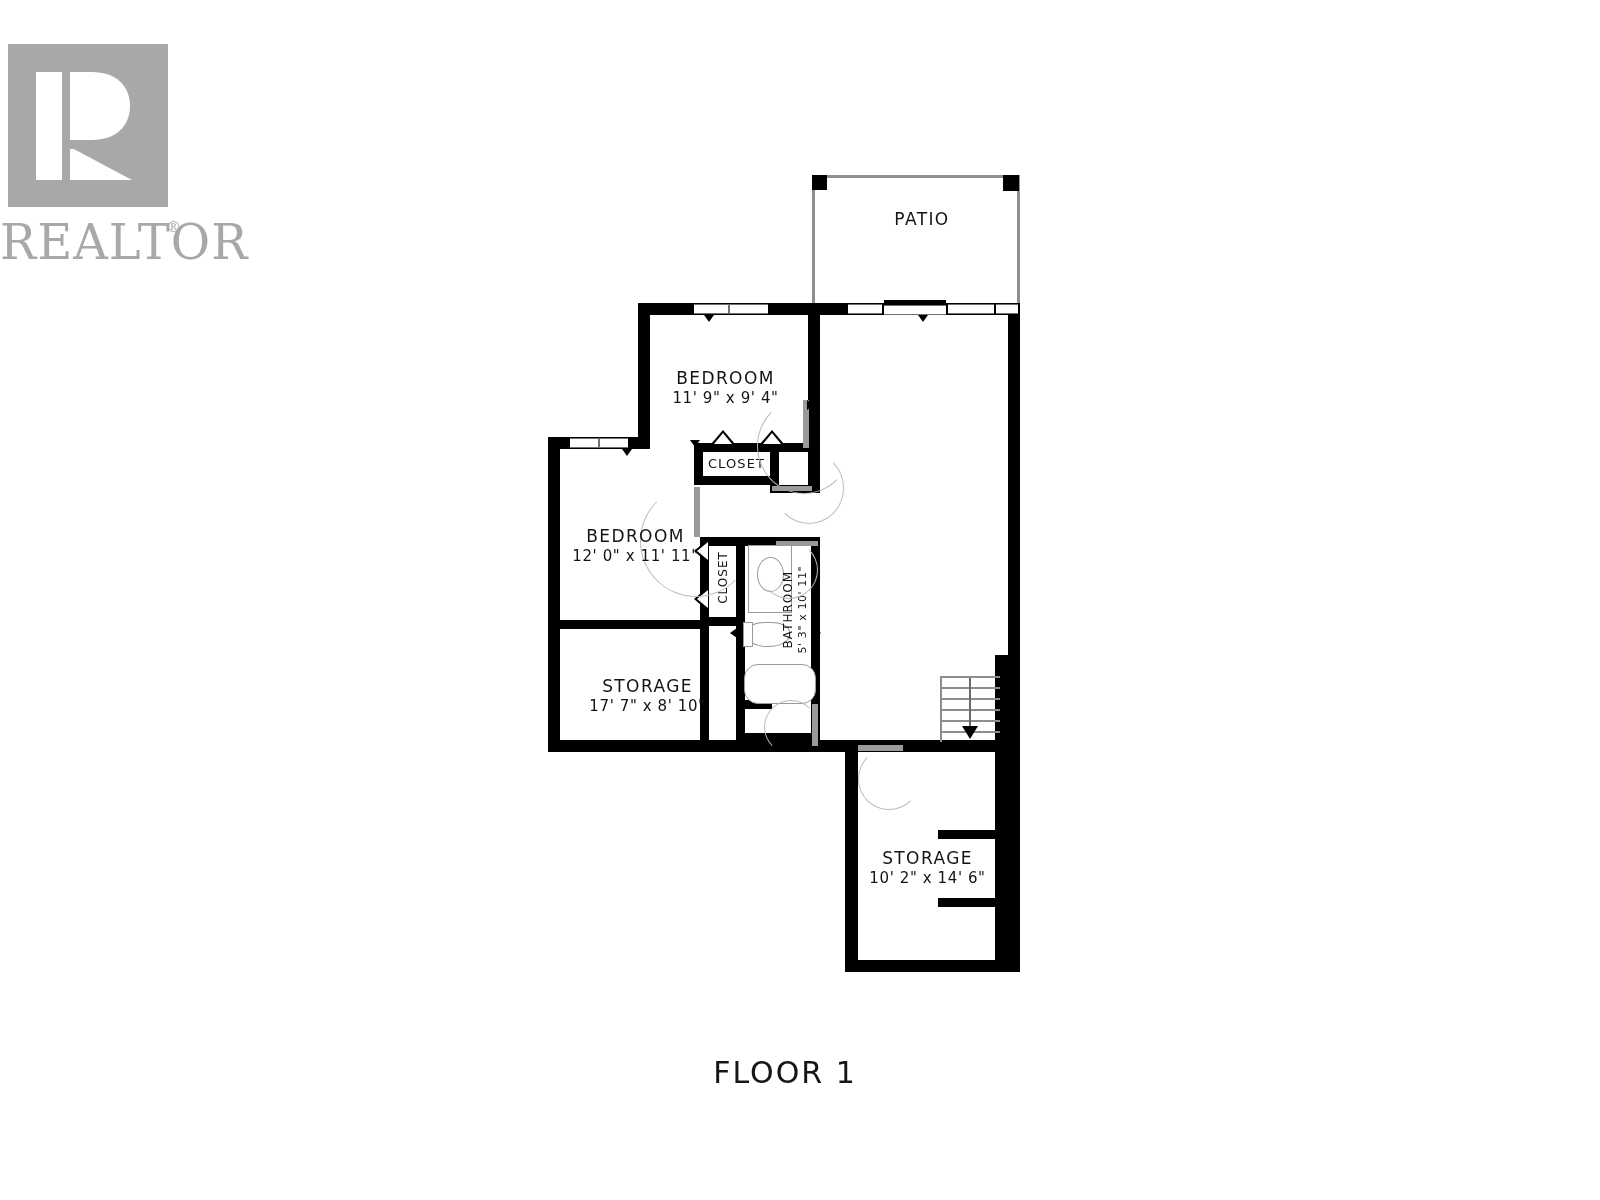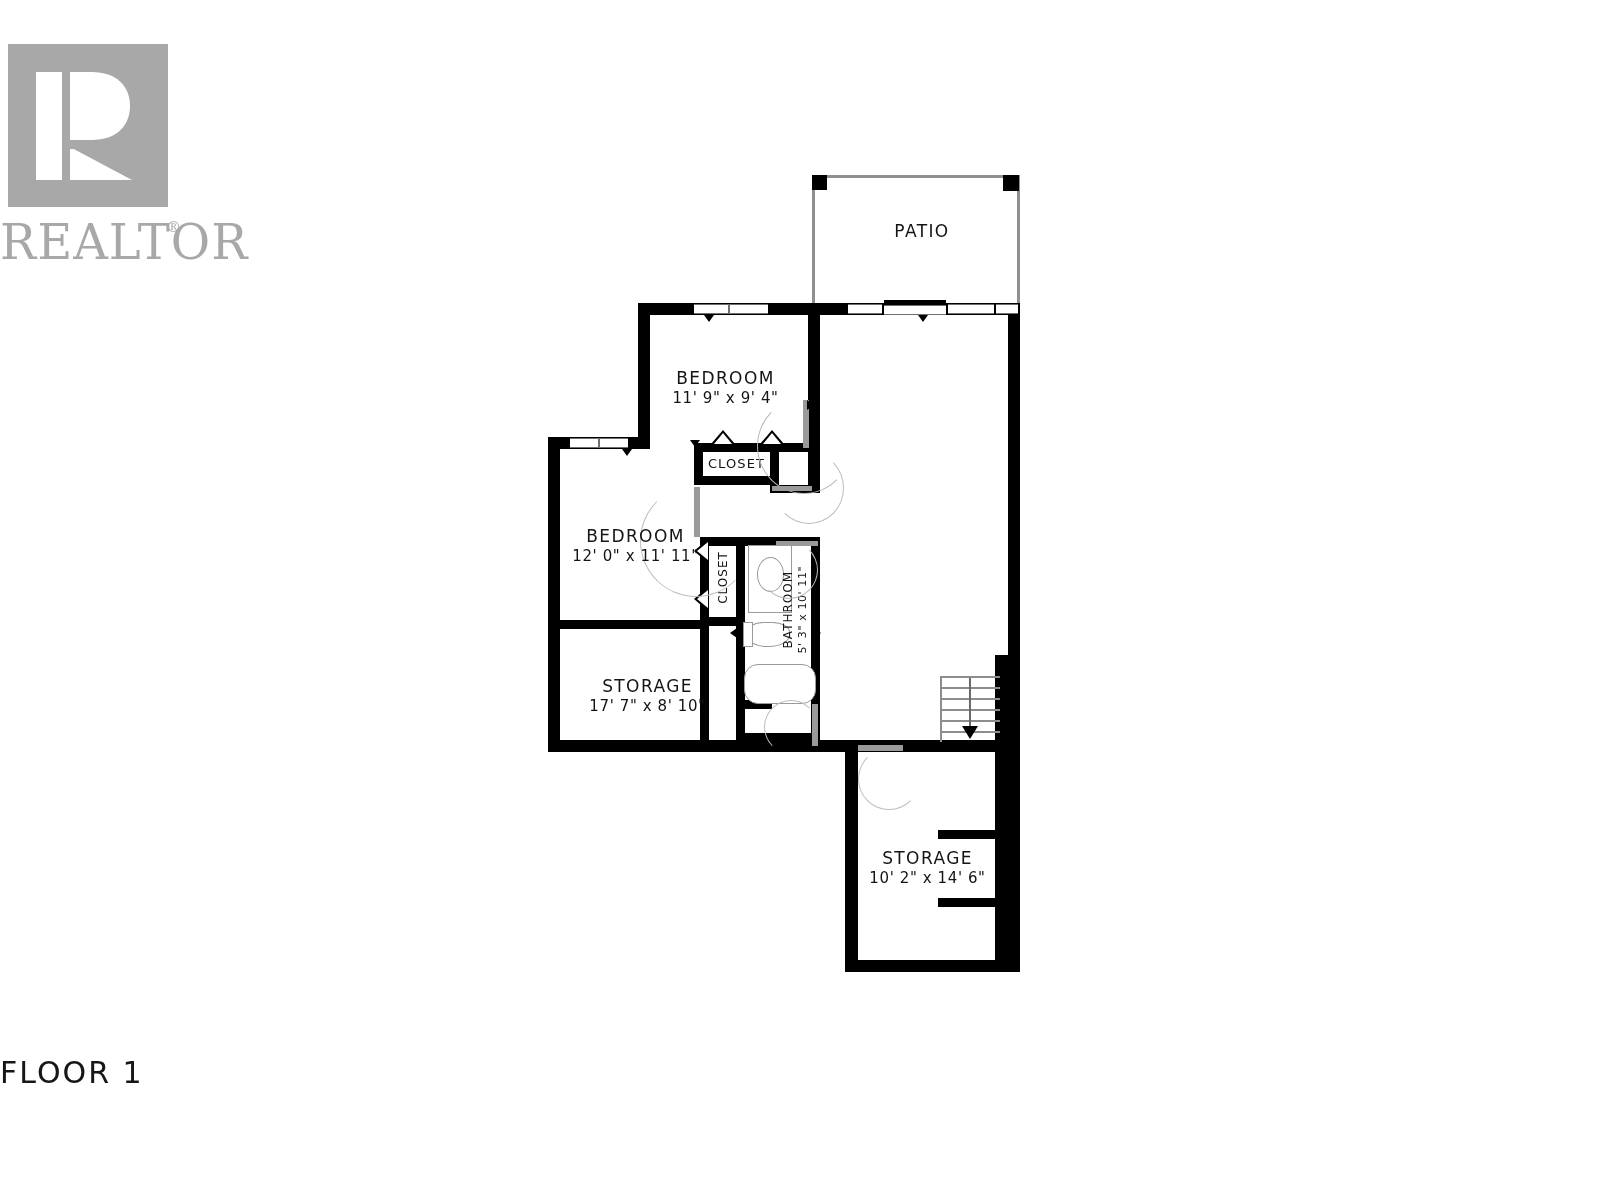--- a/index.html
+++ b/index.html
@@ -58,20 +58,21 @@
     color: #a8a8a8;
     font-family: "DejaVu Serif", "Liberation Serif", serif;
   }
 
   
   #floor-title {
     position: absolute;
     left: 0;
     top: 1055px;
     width: 1570px;
+    text-align: center;
     font-size: 30px;
     letter-spacing: 2px;
     color: #161616;
     font-family: "DejaVu Sans", "Liberation Sans", sans-serif;
   }
 
   
   .wall {
     position: absolute;
     background: #000000;
@@ -207,21 +208,21 @@
     <div id="realtor-wordmark">REALTOR</div>
     <div id="realtor-reg">®</div>
   </div>
 
   <div class="thinwall" style="left:812px; top:175px; width:208px; height:2.5px;"></div>
   <div class="thinwall" style="left:812px; top:175px; width:2.5px; height:135px;"></div>
   <div class="thinwall" style="left:1017px; top:175px; width:2.5px; height:135px;"></div>
   <div class="wall" style="left:812px; top:175px; width:15px; height:15px;"></div>
   <div class="wall" style="left:1003px; top:175px; width:16px; height:16px;"></div>
 
-  <div class="label" style="left:827px; top:221px; width:190px;">
+  <div class="label" style="left:827px; top:209px; width:190px;">
     <span class="rname">PATIO</span>
   </div>
 
   <div class="wall" style="left:638px; top:303px; width:182px; height:12px;"></div>
 
   <div class="wall" style="left:820px; top:303px; width:200px; height:12px;"></div>
 
   <div class="wall" style="left:638px; top:303px; width:12px; height:140px;"></div>
 
   <div class="wall" style="left:808px; top:303px; width:12px; height:145px;"></div>

